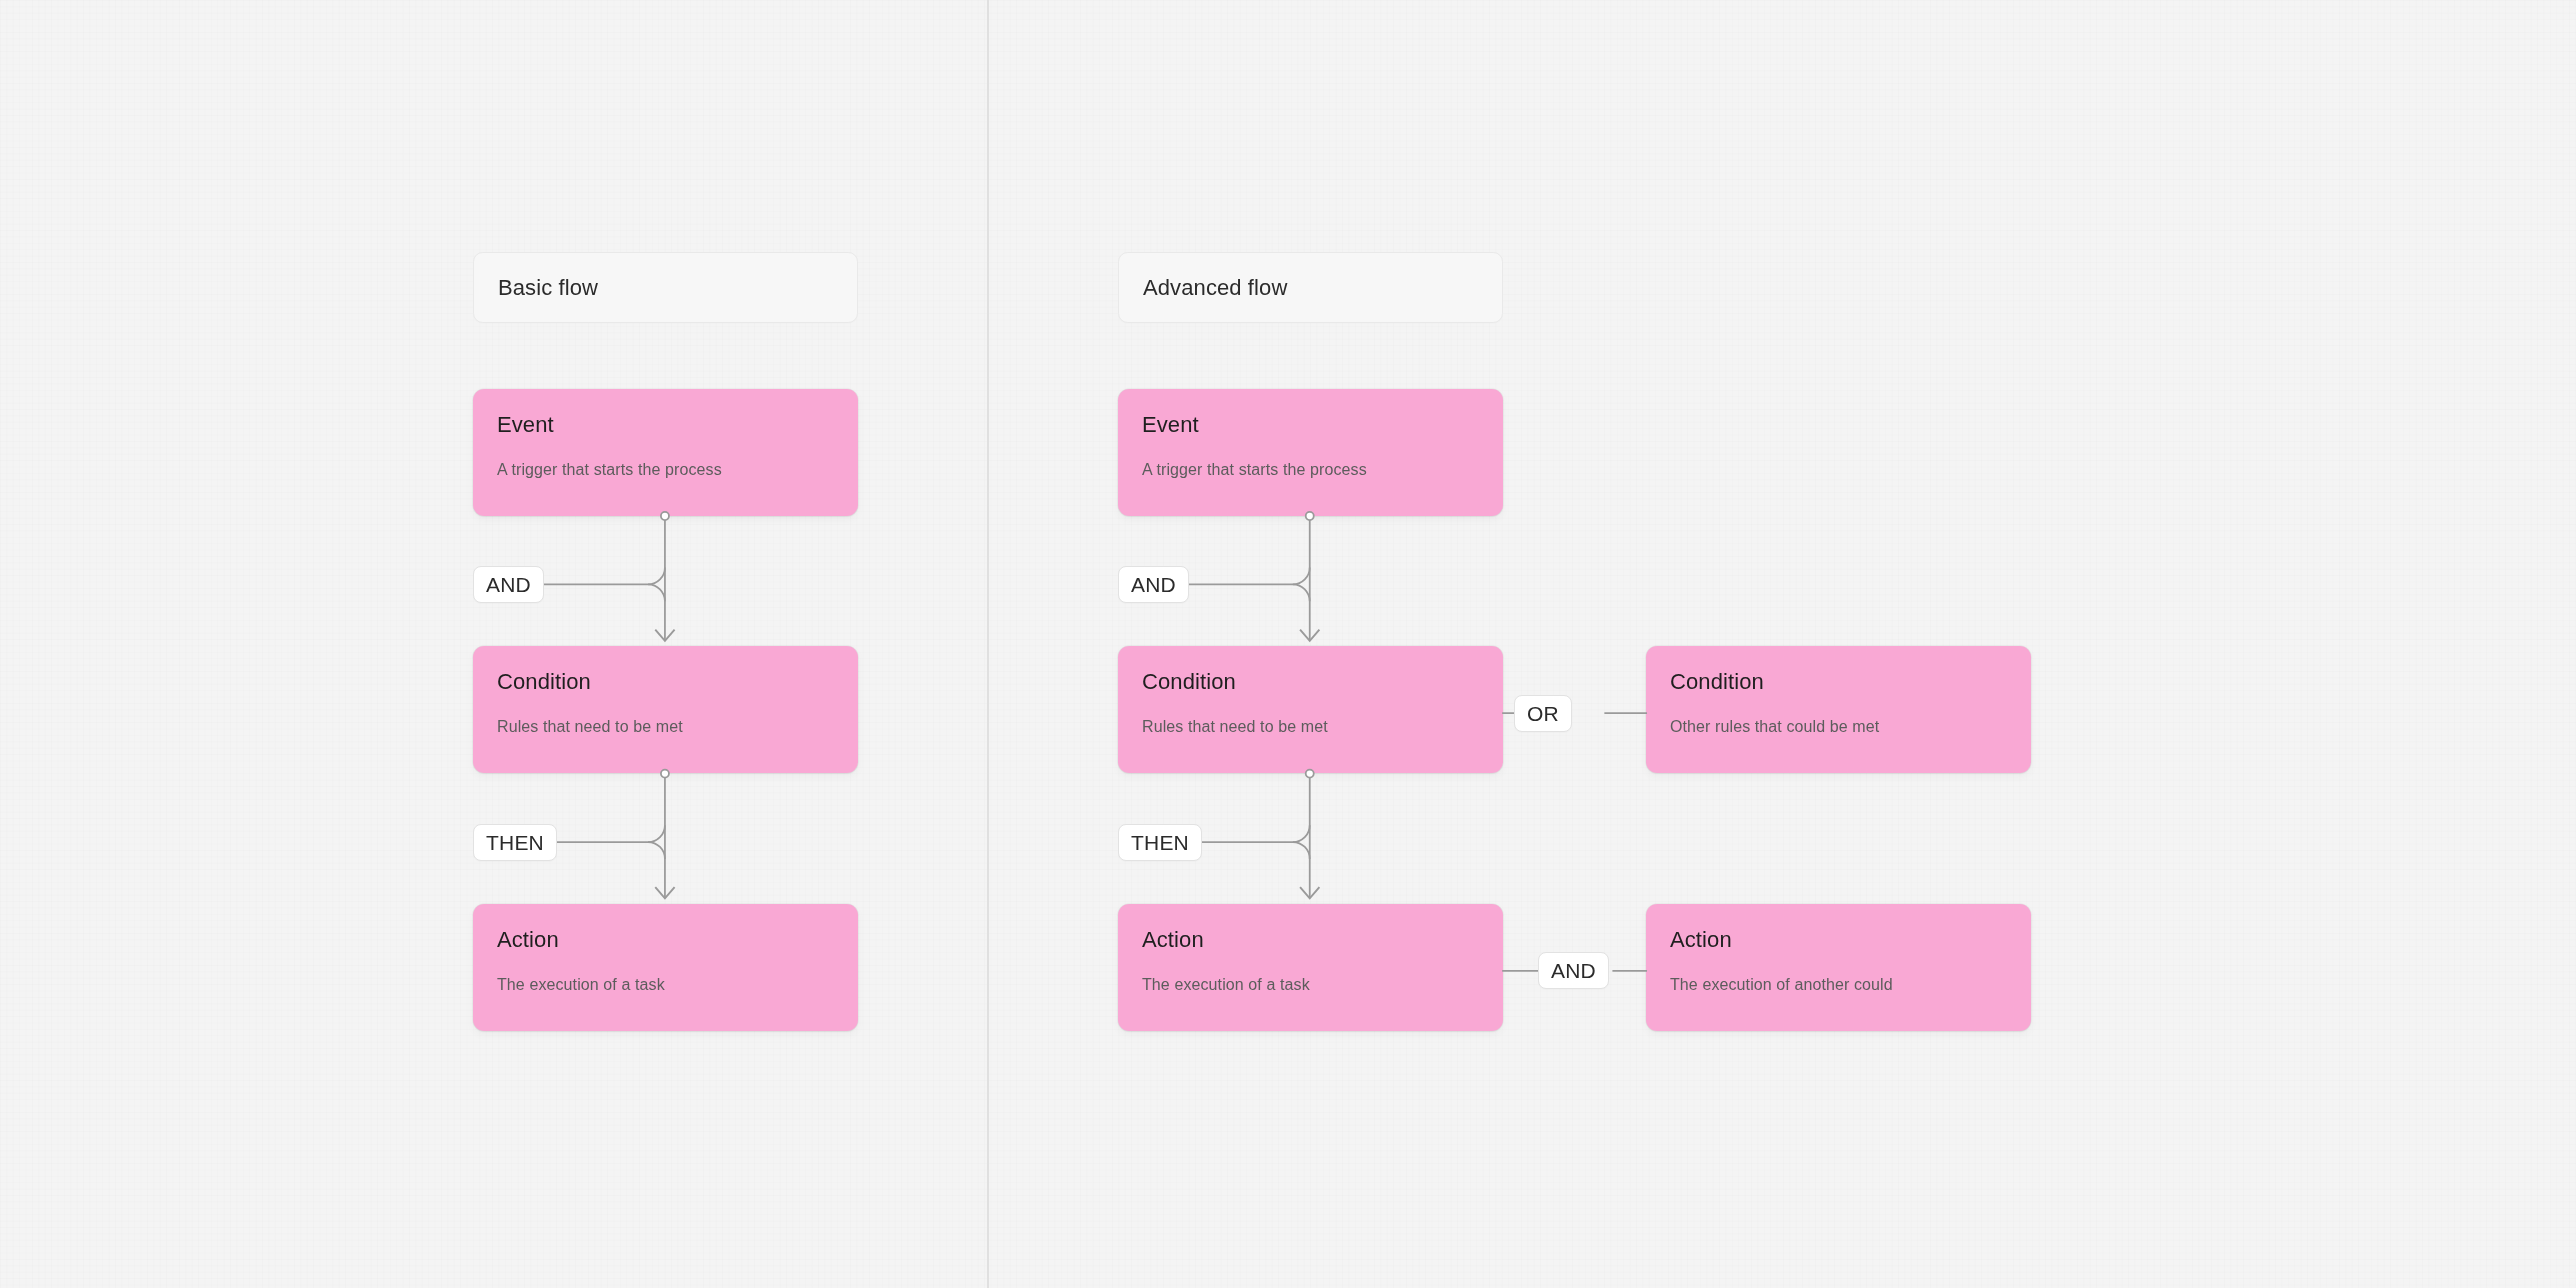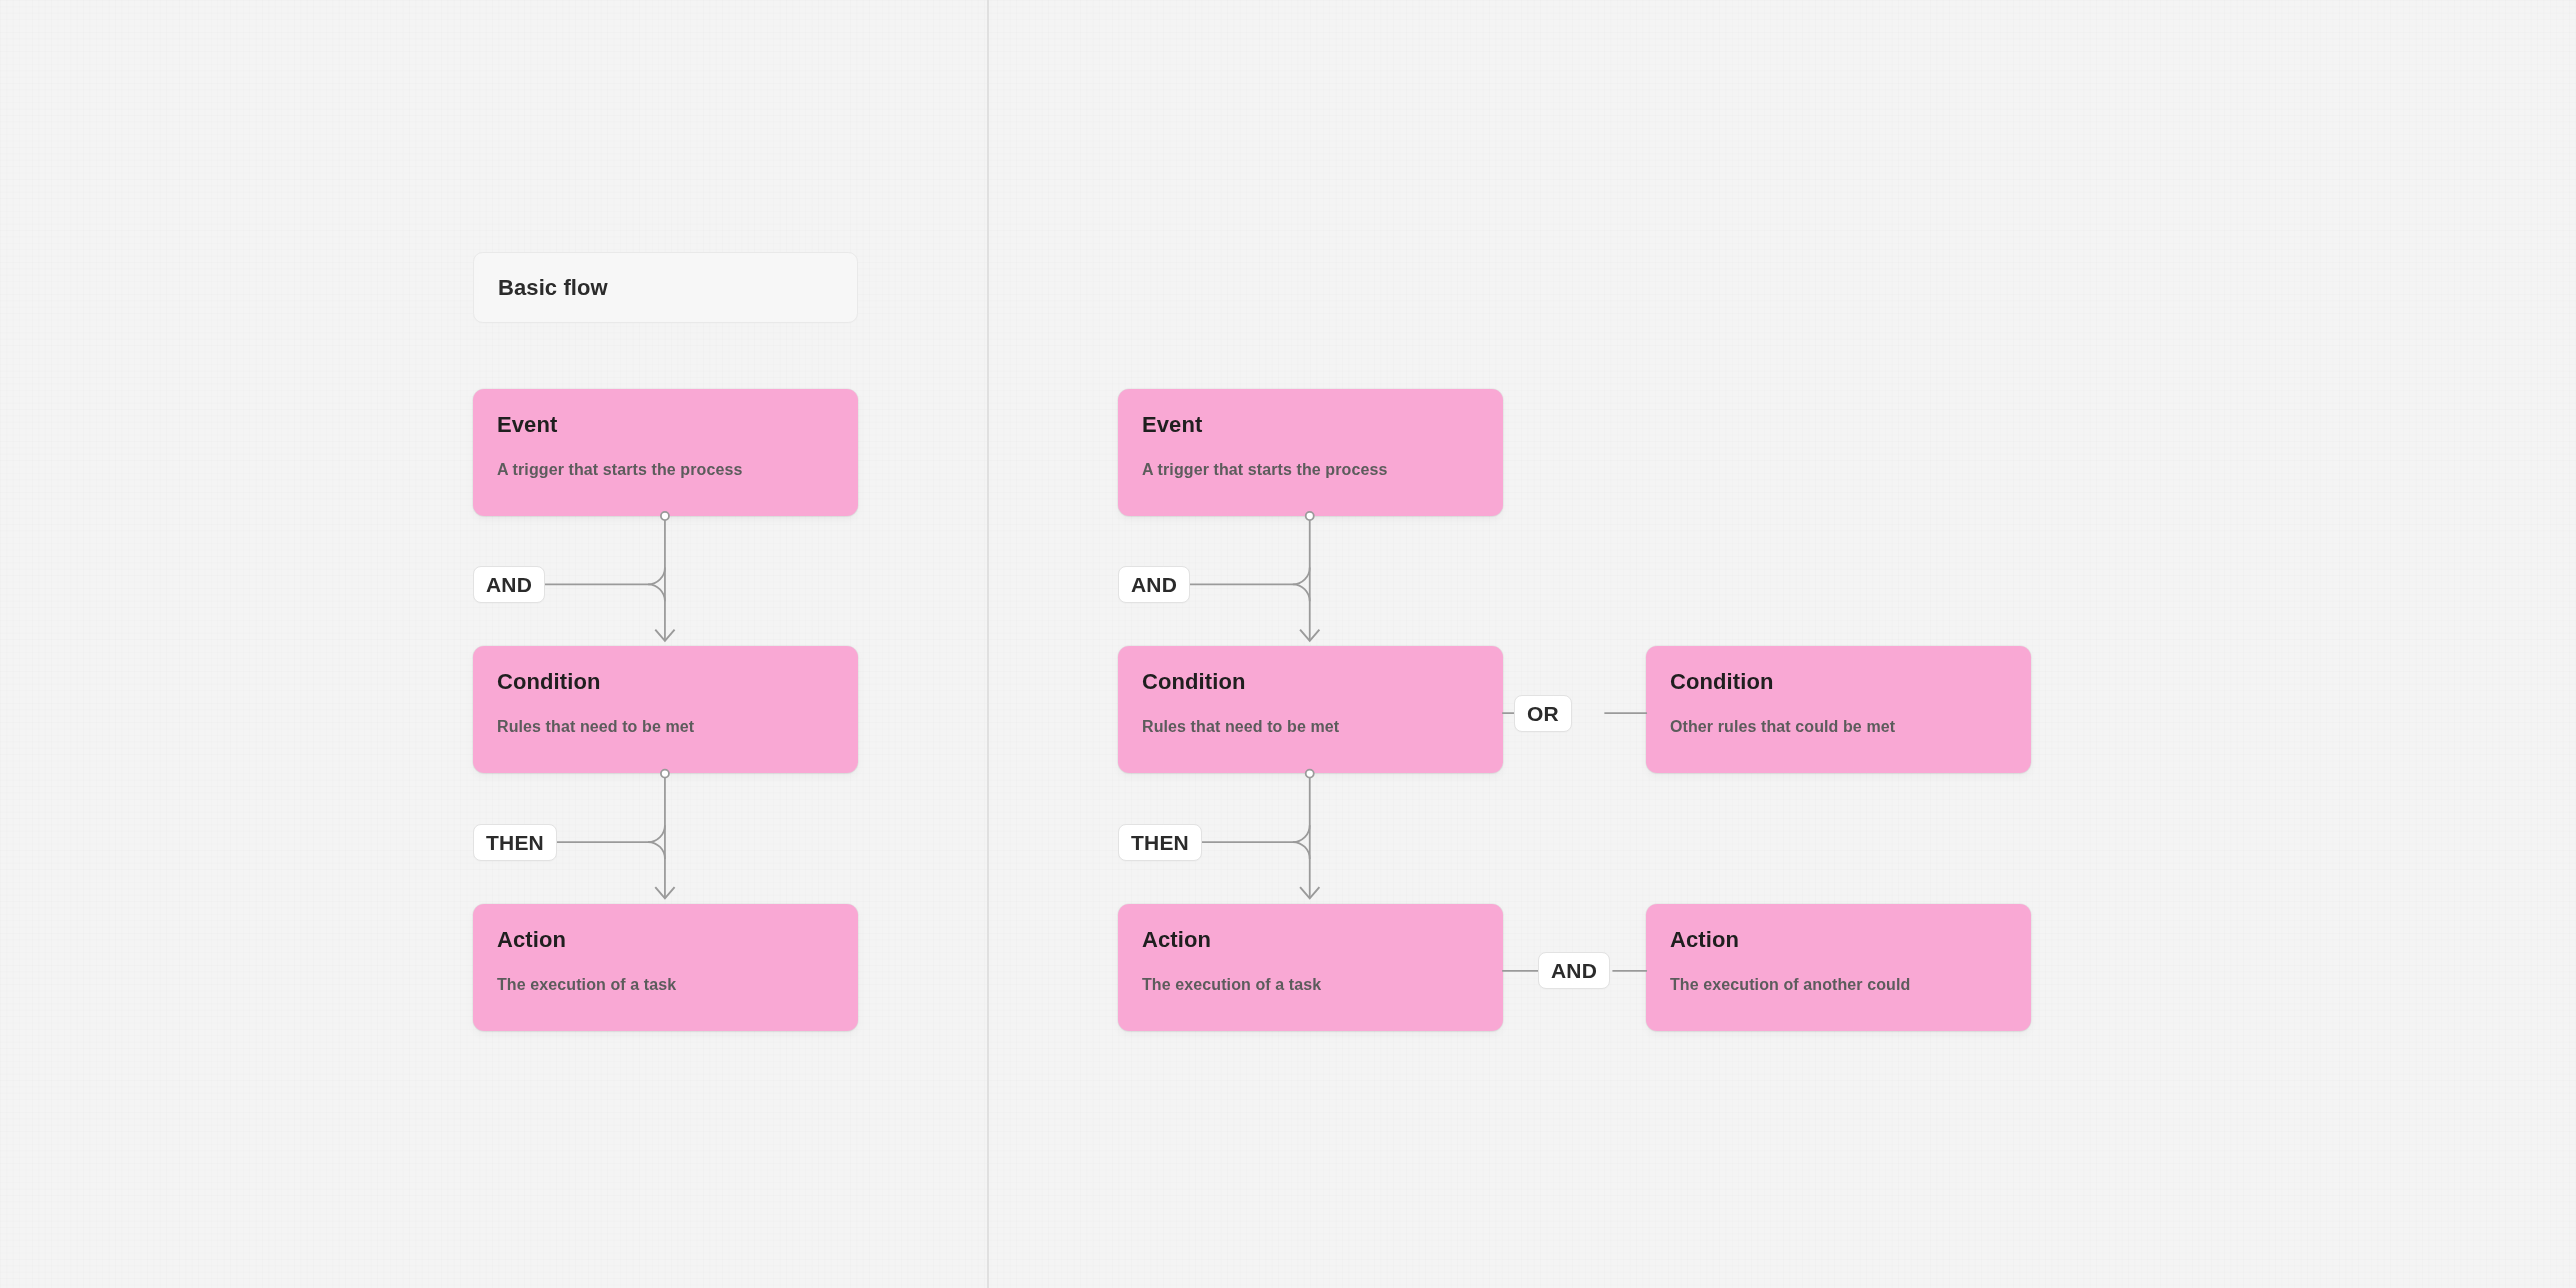--- a/index.html
+++ b/index.html
@@ -19,21 +19,20 @@
     background-size: 6.4px 6.4px;
     position: relative;
     -webkit-font-smoothing: antialiased;
   }
 
   #canvas {
     position: absolute;
     inset: 0;
     width: 2576px;
     height: 1288px;
-    font-weight: bold;
   }
 
   
   .panel-divider {
     position: absolute;
     top: 0;
     bottom: 0;
     width: 1.6px;
     background: #e0e0e0;
   }
@@ -203,20 +202,23 @@
   </div>
 
   <div class="edge-badge" style="left:473px; top:566px;">
     <span class="edge-badge-label">AND</span>
   </div>
 
   <div class="edge-badge" style="left:473px; top:824px;">
     <span class="edge-badge-label">THEN</span>
   </div>
 
+  <div class="flow-header" style="left:1118px; top:252px; width:385px;">
+    <span class="flow-header-label">Advanced flow</span>
+  </div>
 
   <div class="node" style="left:1118px; top:389px; width:385px; height:127px;">
     <div class="node-title">Event</div>
     <div class="node-desc">A trigger that starts the process</div>
   </div>
 
   <div class="node" style="left:1118px; top:646px; width:385px; height:127px;">
     <div class="node-title">Condition</div>
     <div class="node-desc">Rules that need to be met</div>
   </div>

